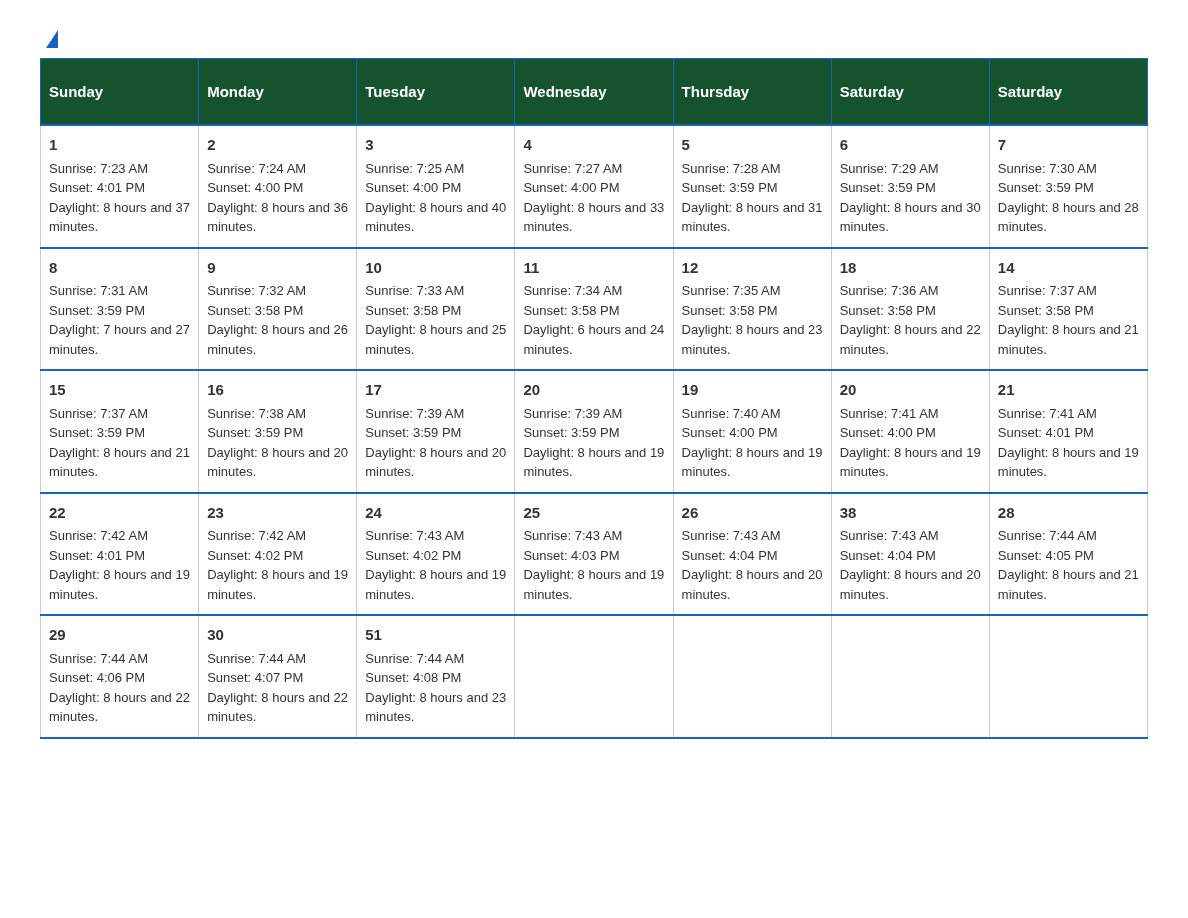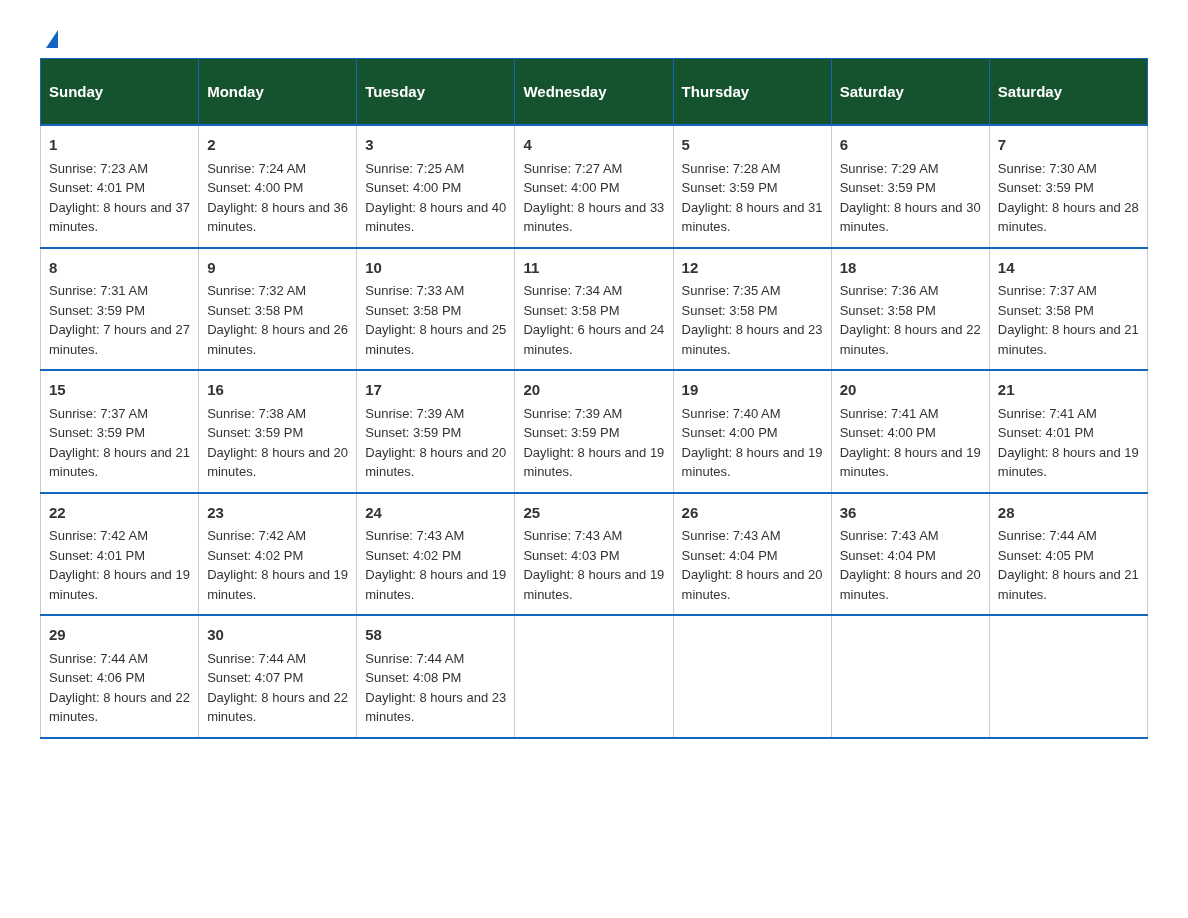--- a/index.html
+++ b/index.html
@@ -282,21 +282,21 @@
         <span>Sunset: 4:03 PM</span><br>
         <span>Daylight: 8 hours and 19 minutes.</span>
       </td>
         <td>
         <span class="day-num">26</span>
         <span>Sunrise: 7:43 AM</span><br>
         <span>Sunset: 4:04 PM</span><br>
         <span>Daylight: 8 hours and 20 minutes.</span>
       </td>
         <td>
-        <span class="day-num">36</span>
+        <span class="day-num">38</span>
         <span>Sunrise: 7:43 AM</span><br>
         <span>Sunset: 4:04 PM</span><br>
         <span>Daylight: 8 hours and 20 minutes.</span>
       </td>
         <td>
         <span class="day-num">28</span>
         <span>Sunrise: 7:44 AM</span><br>
         <span>Sunset: 4:05 PM</span><br>
         <span>Daylight: 8 hours and 21 minutes.</span>
       </td>
@@ -308,21 +308,21 @@
         <span>Sunset: 4:06 PM</span><br>
         <span>Daylight: 8 hours and 22 minutes.</span>
       </td>
         <td>
         <span class="day-num">30</span>
         <span>Sunrise: 7:44 AM</span><br>
         <span>Sunset: 4:07 PM</span><br>
         <span>Daylight: 8 hours and 22 minutes.</span>
       </td>
         <td>
-        <span class="day-num">58</span>
+        <span class="day-num">51</span>
         <span>Sunrise: 7:44 AM</span><br>
         <span>Sunset: 4:08 PM</span><br>
         <span>Daylight: 8 hours and 23 minutes.</span>
       </td>
         <td class="empty"></td>
         <td class="empty"></td>
         <td class="empty"></td>
         <td class="empty"></td>
       </tr>
     </tbody>

